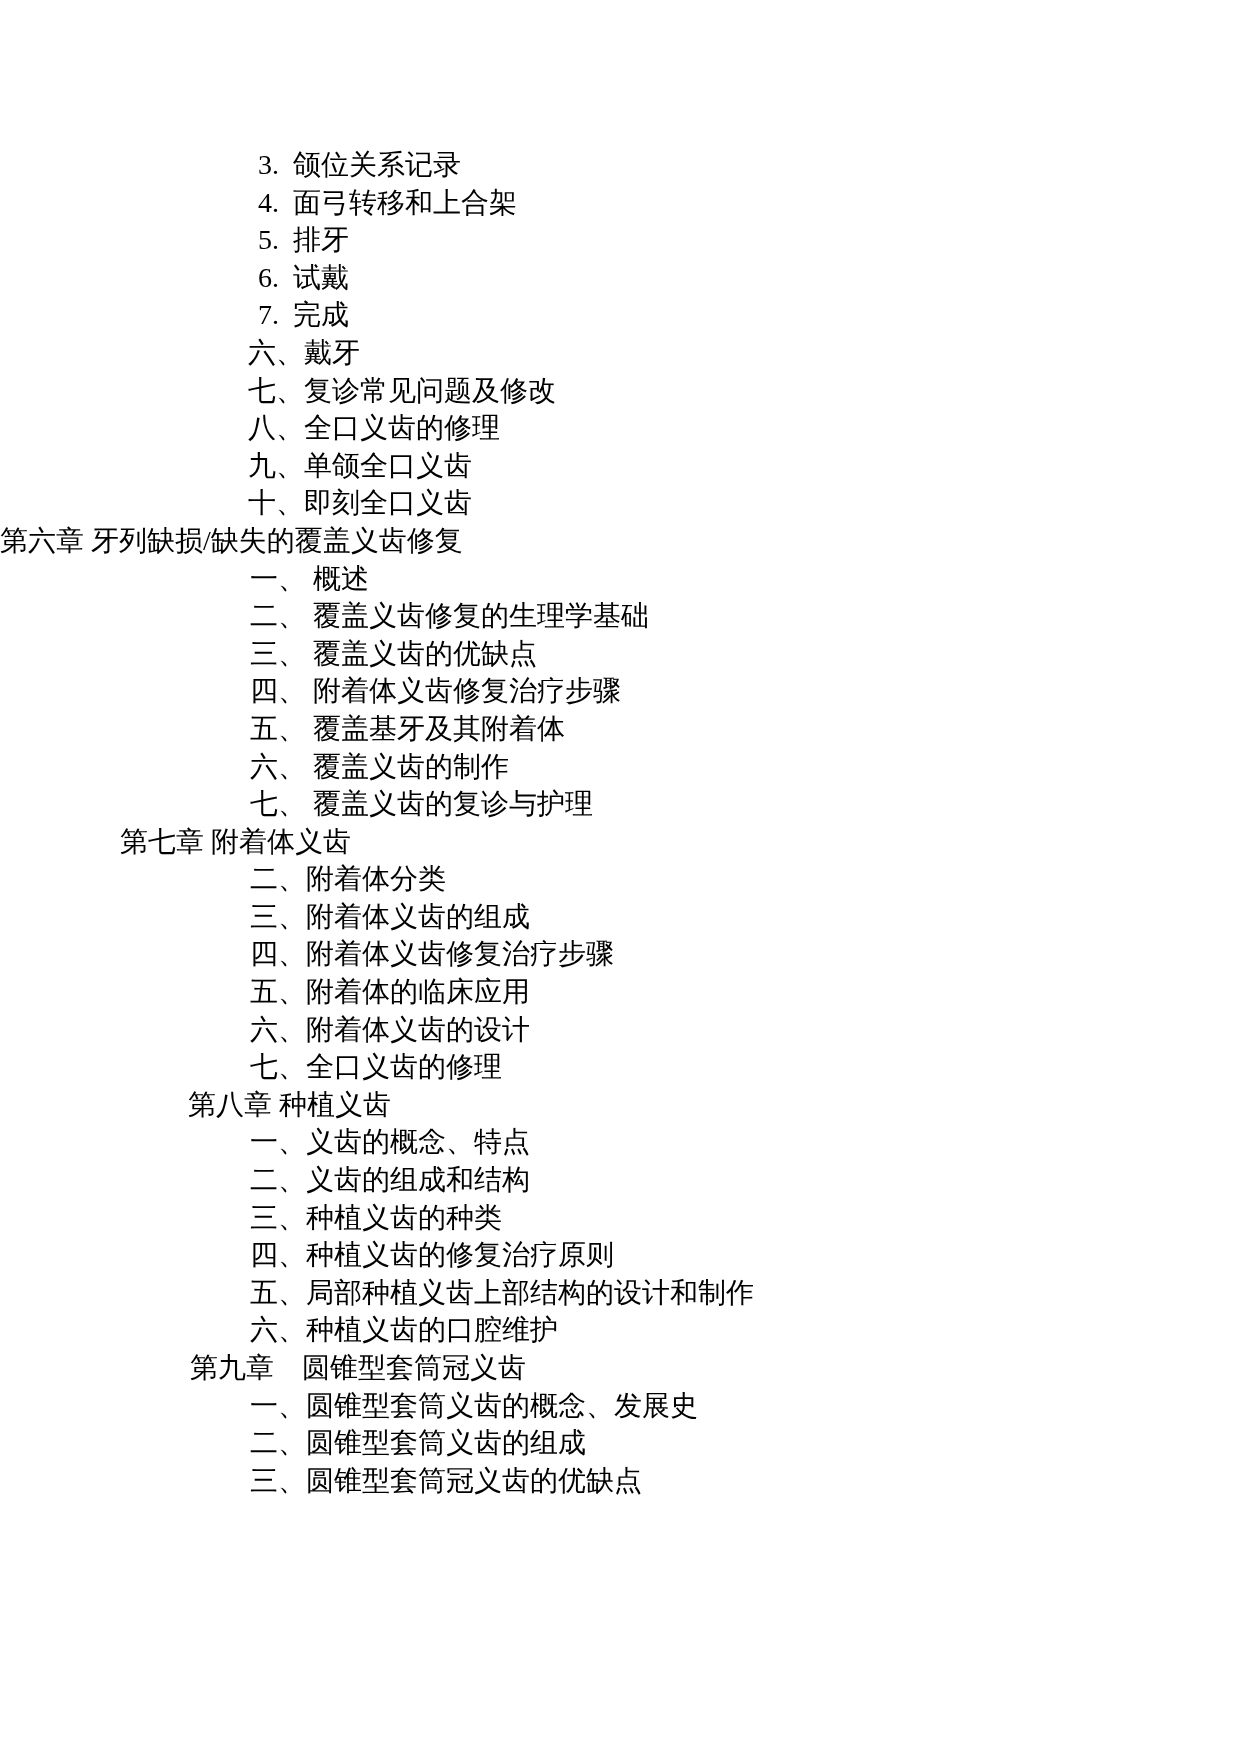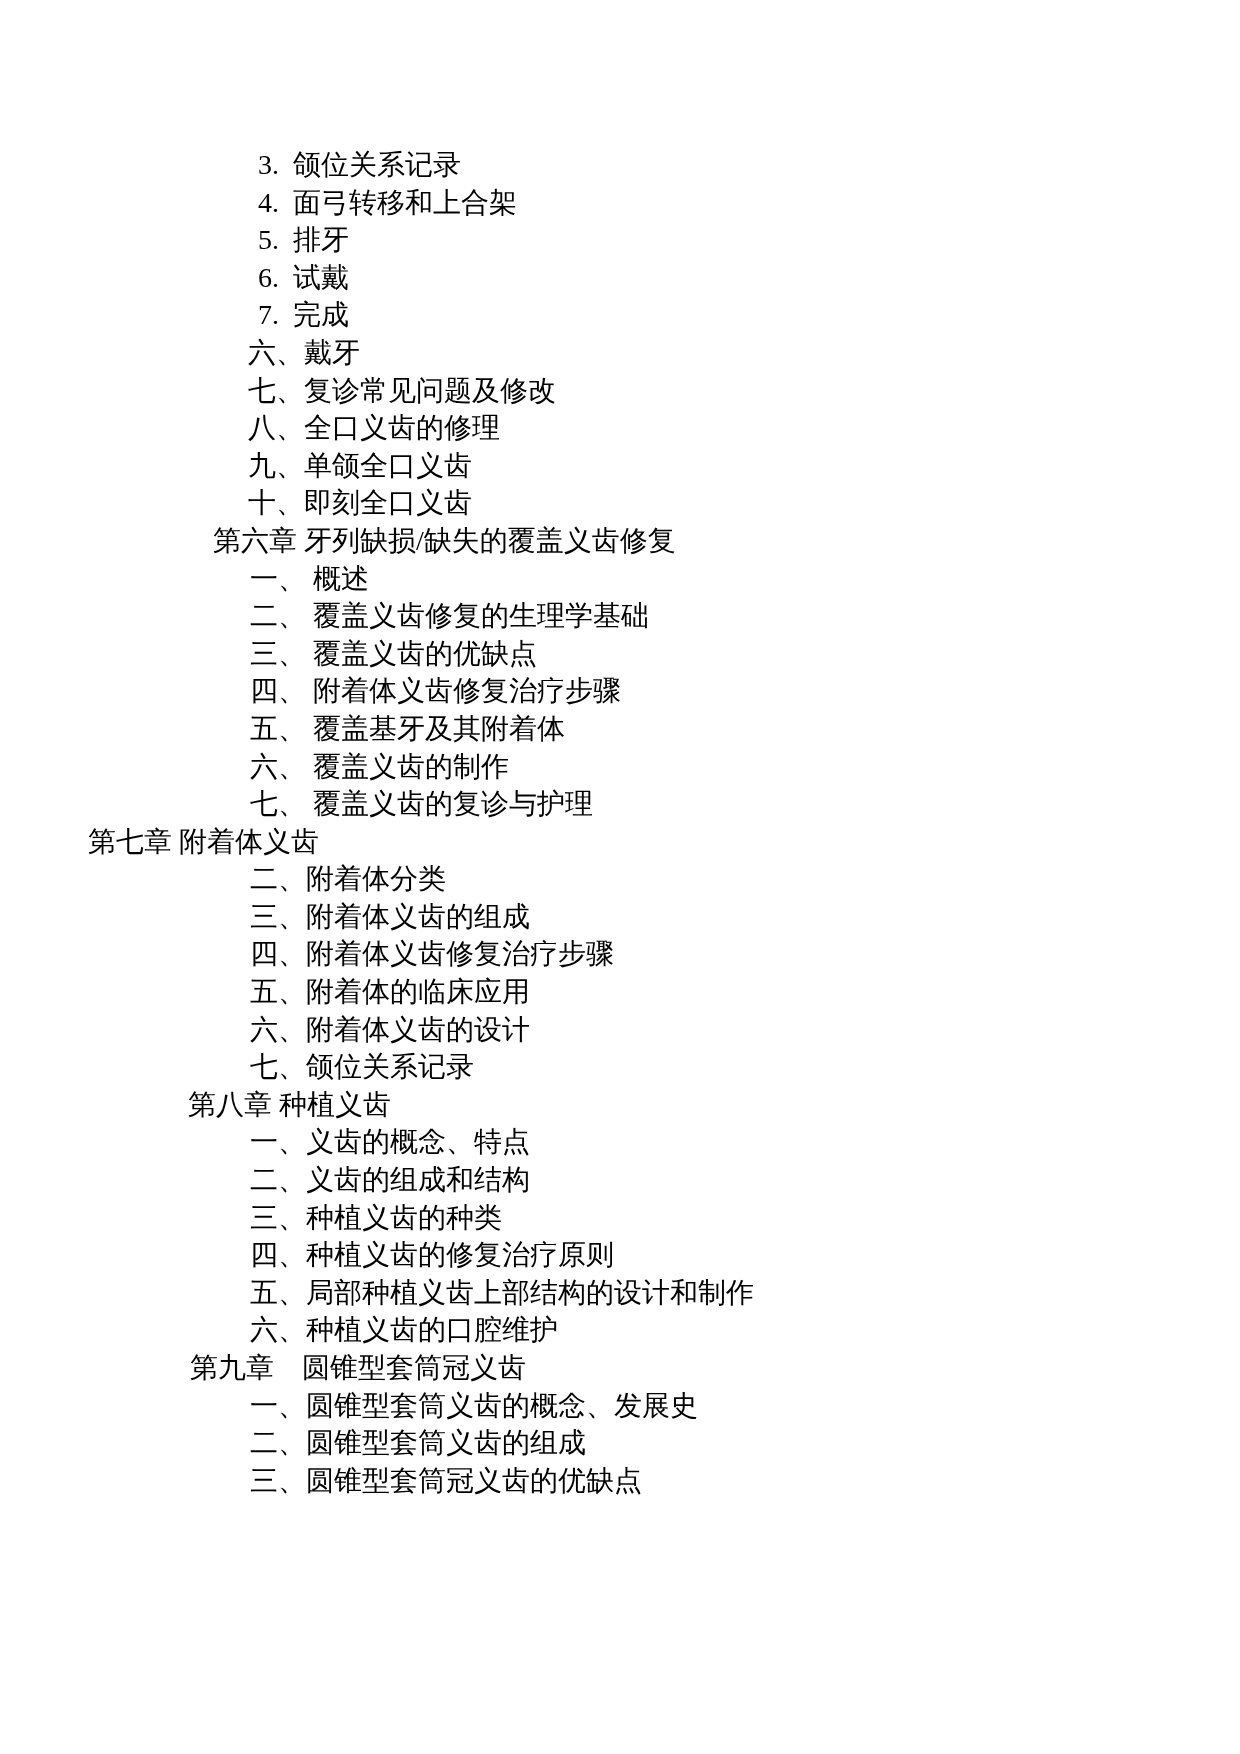--- a/index.html
+++ b/index.html
@@ -24,22 +24,22 @@
   }
   .toc-line {
     font-size: 28px;
     line-height: 37.6px;
     white-space: pre;
     color: #000000;
   }
   
   .lv-num  { margin-left: 258px; }  
   .lv-cnum { margin-left: 248px; }  
-  .lv-ch6  { margin-left: 213px; }  
-  .lv-ch7  { margin-left: 88px; }  
+  .lv-ch6  { }  
+  .lv-ch7  { margin-left: 120px; }  
   .lv-ch8  { margin-left: 188px; }  
   .lv-ch9  { margin-left: 190px; }  
   .lv-sub6 { margin-left: 250px; }  
   .lv-sub  { margin-left: 250px; }  
 </style>
 </head>
 <body>
 
 <div class="page">
   <div class="toc" id="toc">
@@ -60,21 +60,21 @@
       <div class="toc-line lv-sub6">四、 附着体义齿修复治疗步骤</div>
       <div class="toc-line lv-sub6">五、 覆盖基牙及其附着体</div>
       <div class="toc-line lv-sub6">六、 覆盖义齿的制作</div>
       <div class="toc-line lv-sub6">七、 覆盖义齿的复诊与护理</div>
       <div class="toc-line lv-ch7">第七章 附着体义齿</div>
       <div class="toc-line lv-sub">二、附着体分类</div>
       <div class="toc-line lv-sub">三、附着体义齿的组成</div>
       <div class="toc-line lv-sub">四、附着体义齿修复治疗步骤</div>
       <div class="toc-line lv-sub">五、附着体的临床应用</div>
       <div class="toc-line lv-sub">六、附着体义齿的设计</div>
-      <div class="toc-line lv-sub">七、颌位关系记录</div>
+      <div class="toc-line lv-sub">七、全口义齿的修理</div>
       <div class="toc-line lv-ch8">第八章 种植义齿</div>
       <div class="toc-line lv-sub">一、义齿的概念、特点</div>
       <div class="toc-line lv-sub">二、义齿的组成和结构</div>
       <div class="toc-line lv-sub">三、种植义齿的种类</div>
       <div class="toc-line lv-sub">四、种植义齿的修复治疗原则</div>
       <div class="toc-line lv-sub">五、局部种植义齿上部结构的设计和制作</div>
       <div class="toc-line lv-sub">六、种植义齿的口腔维护</div>
       <div class="toc-line lv-ch9">第九章    圆锥型套筒冠义齿</div>
       <div class="toc-line lv-sub">一、圆锥型套筒义齿的概念、发展史</div>
       <div class="toc-line lv-sub">二、圆锥型套筒义齿的组成</div>

